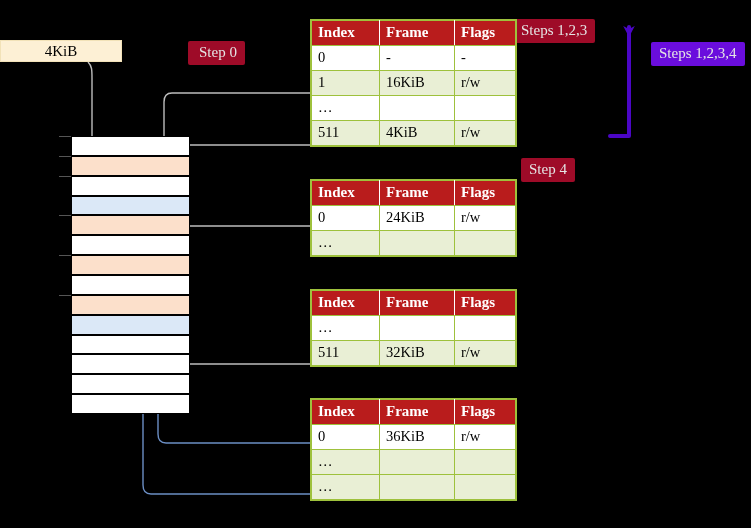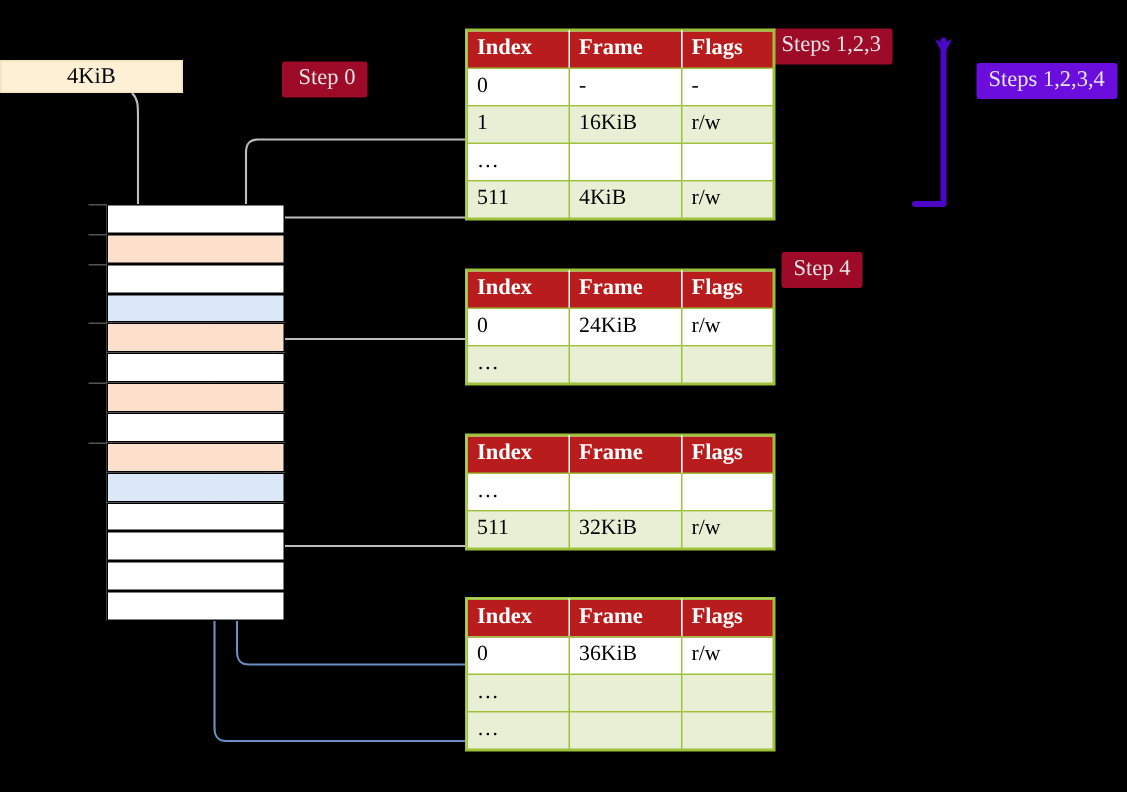--- a/index.html
+++ b/index.html
@@ -131,21 +131,21 @@
   </svg>
 
   <div class="tag4k" style="left:0px;top:40px;width:120px;height:20px;line-height:20px;">4KiB</div>
 
   <div class="badge red" style="left:188px;top:41px;padding-left:11px;">Step 0</div>
 
   <div class="badge red" style="left:513px;top:19px;">Steps 1,2,3</div>
 
   <div class="badge purple" style="left:651px;top:19px;margin-top:23px;">Steps 1,2,3,4</div>
 
-  <div class="badge red" style="left:521px;top:158px;margin-top:10px;">Step 4</div>
+  <div class="badge red" style="left:521px;top:158px;">Step 4</div>
 
   <div id="memcol">
       <div class="memrow" style="top: 0px; height: 19.8571px;"></div>
       <div class="tick" style="top: 0px;"></div>
       <div class="memrow orange" style="top: 19.8571px; height: 19.8571px;"></div>
       <div class="tick" style="top: 19.8571px;"></div>
       <div class="memrow" style="top: 39.7143px; height: 19.8571px;"></div>
       <div class="tick" style="top: 39.7143px;"></div>
       <div class="memrow blue" style="top: 59.5714px; height: 19.8571px;"></div>
       <div class="memrow orange" style="top: 79.4286px; height: 19.8571px;"></div>

